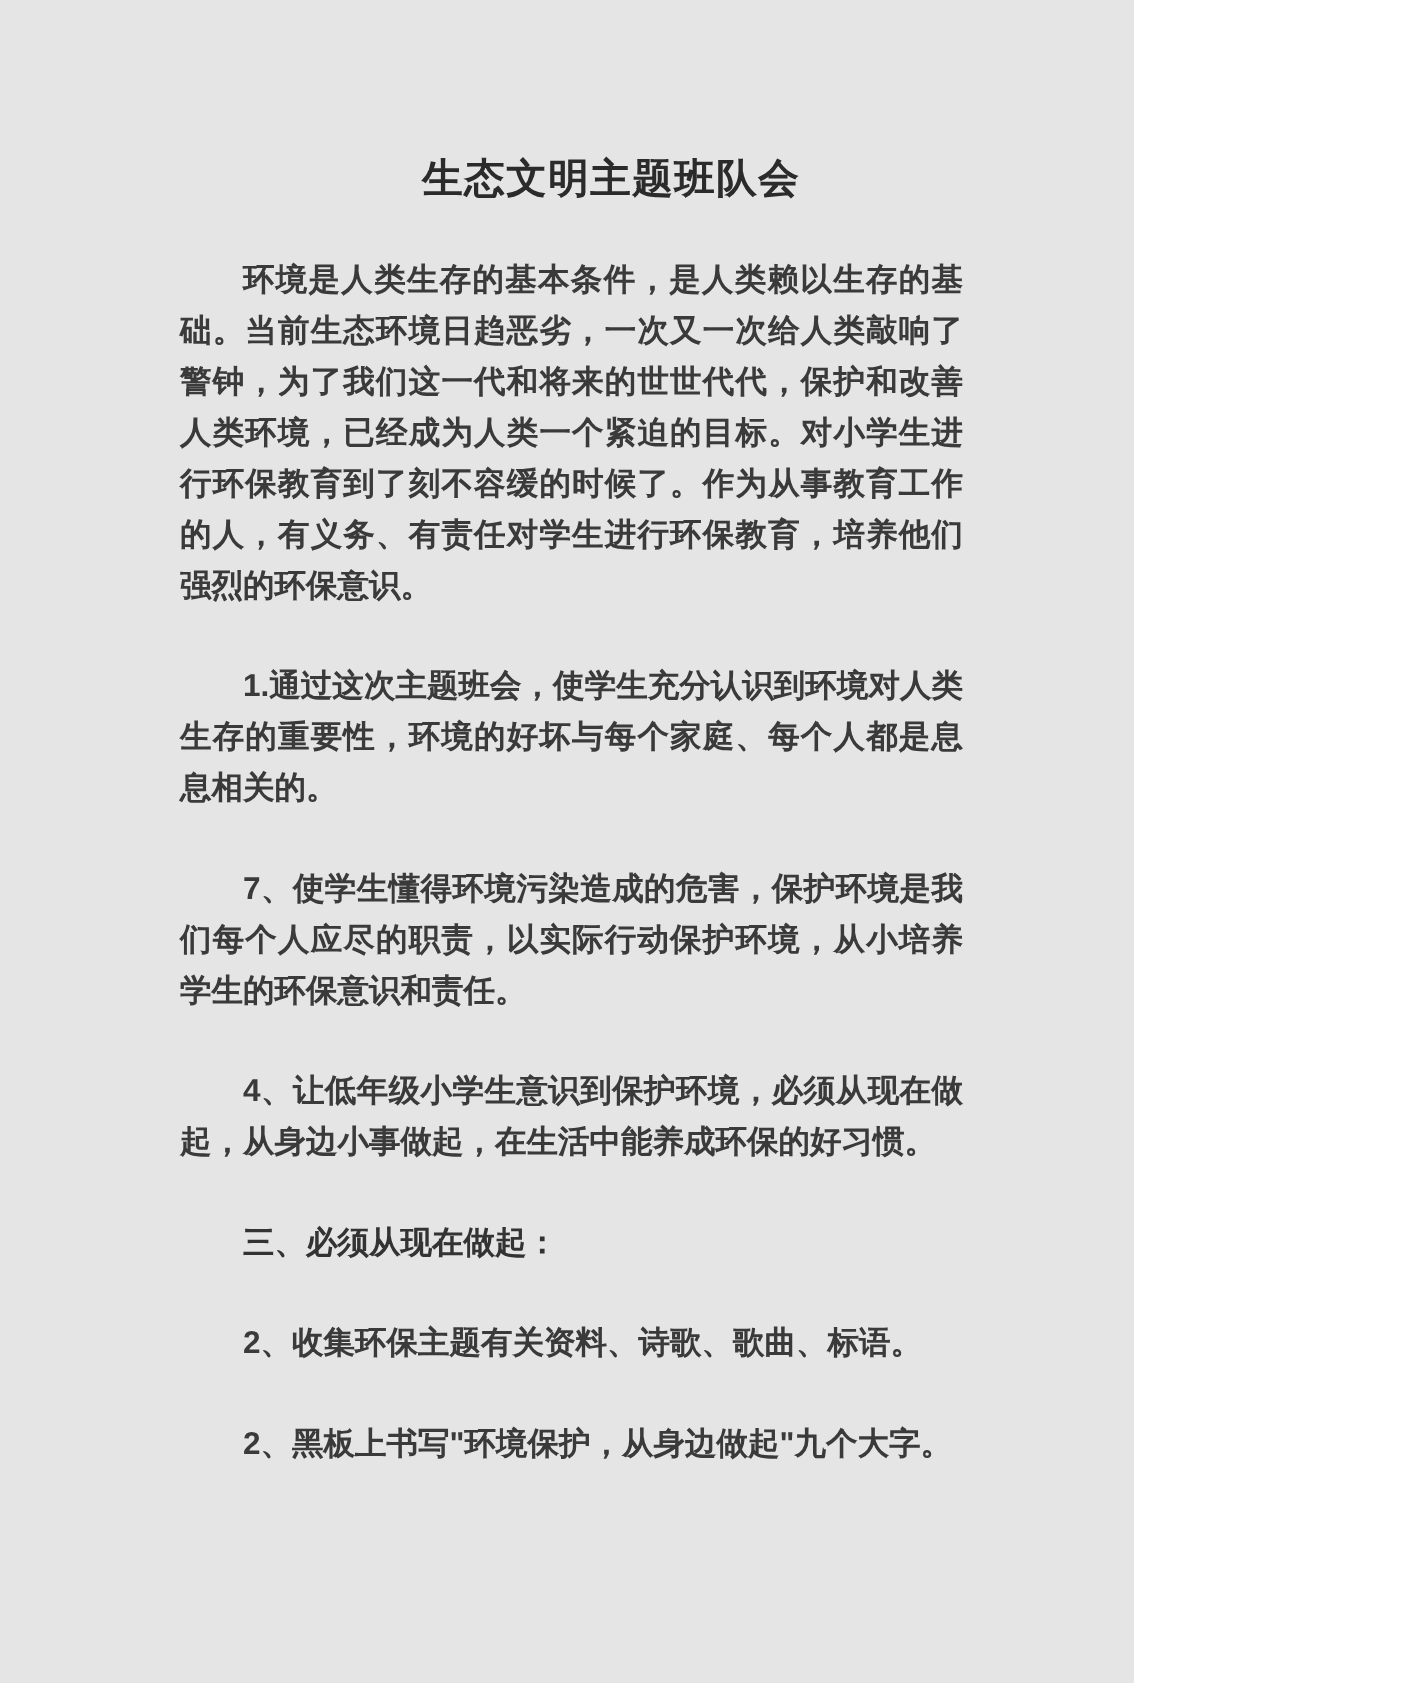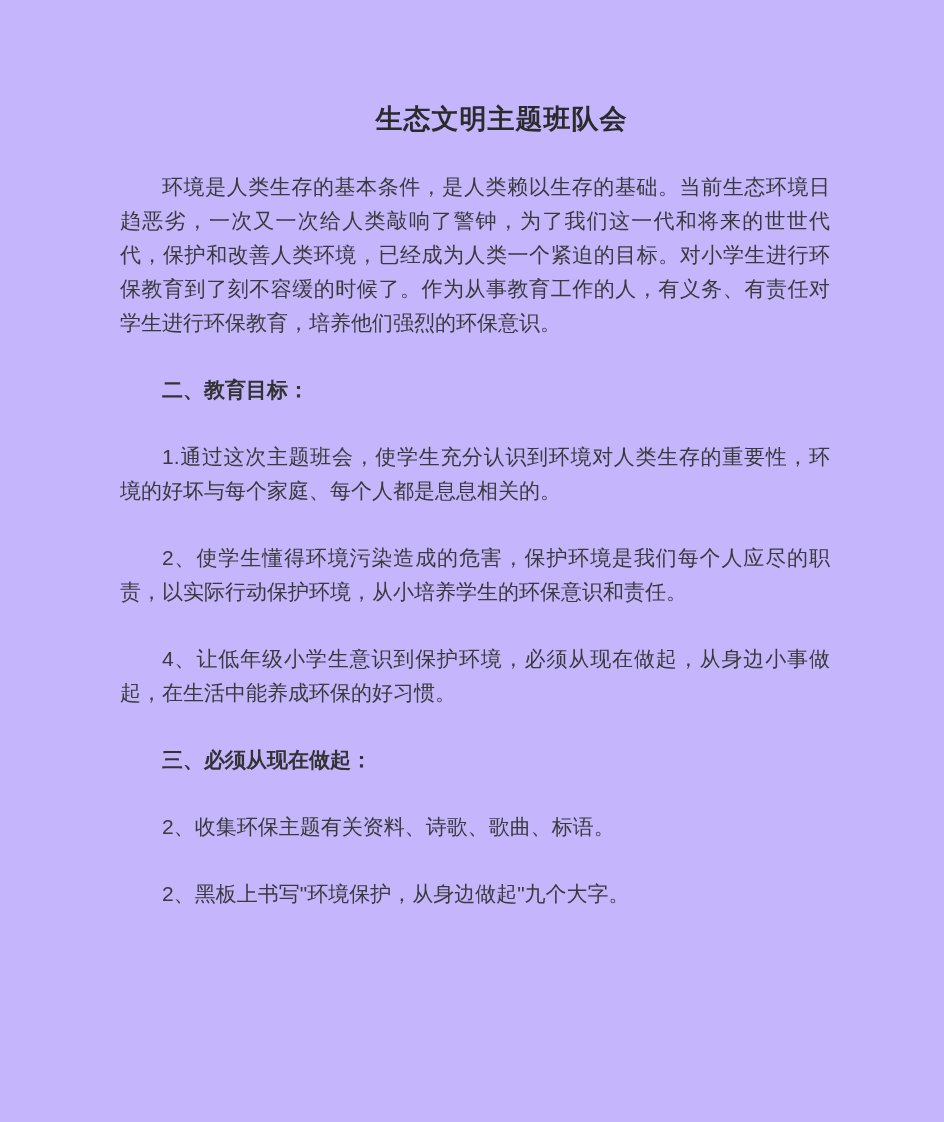--- a/index.html
+++ b/index.html
@@ -7,24 +7,24 @@
     padding: 0;
     background: #ffffff;
   }
   body {
     width: 944px;
     height: 1122px;
     overflow: hidden;
   }
   .page {
     box-sizing: border-box;
-    width: 944px;
+    width: 756px;
     height: 1122px;
     padding: 99px 114px 0 120px;
-    background: #c4b5fd;
+    background: #e5e5e5;
     font-family: "Liberation Sans", sans-serif;
     color: #3a3a3a;
   }
   .doc-title {
     margin: 0 0 31px 0;
     padding-left: 53px;      
     font-size: 27px;
     line-height: 40px;
     font-weight: 700;
     text-align: center;
@@ -36,41 +36,40 @@
     font-size: 21px;
     line-height: 34px;
     font-weight: 700;
     text-indent: 42px;
     color: #333333;
   }
   .para {
     margin: 0 0 33px 0;
     font-size: 21px;
     line-height: 34px;
-    font-weight: 400;
+    font-weight: 700;
     text-indent: 42px;
     text-align: justify;
     color: #3a3a3a;
   }
 </style>
 </head>
 <body>
 
 <div class="page">
 
   <h1 class="doc-title">生态文明主题班队会</h1>
 
 
   <p class="para">环境是人类生存的基本条件，是人类赖以生存的基础。当前生态环境日趋恶劣，一次又一次给人类敲响了警钟，为了我们这一代和将来的世世代代，保护和改善人类环境，已经成为人类一个紧迫的目标。对小学生进行环保教育到了刻不容缓的时候了。作为从事教育工作的人，有义务、有责任对学生进行环保教育，培养他们强烈的环保意识。</p>
 
-  <h2 class="sec-heading">二、教育目标：</h2>
 
   <p class="para">1.通过这次主题班会，使学生充分认识到环境对人类生存的重要性，环境的好坏与每个家庭、每个人都是息息相关的。</p>
 
-  <p class="para">2、使学生懂得环境污染造成的危害，保护环境是我们每个人应尽的职责，以实际行动保护环境，从小培养学生的环保意识和责任。</p>
+  <p class="para">7、使学生懂得环境污染造成的危害，保护环境是我们每个人应尽的职责，以实际行动保护环境，从小培养学生的环保意识和责任。</p>
 
   <p class="para">4、让低年级小学生意识到保护环境，必须从现在做起，从身边小事做起，在生活中能养成环保的好习惯。</p>
 
   <h2 class="sec-heading">三、必须从现在做起：</h2>
 
   <p class="para">2、收集环保主题有关资料、诗歌、歌曲、标语。</p>
 
   <p class="para">2、黑板上书写"环境保护，从身边做起"九个大字。</p>
 
 </div>

